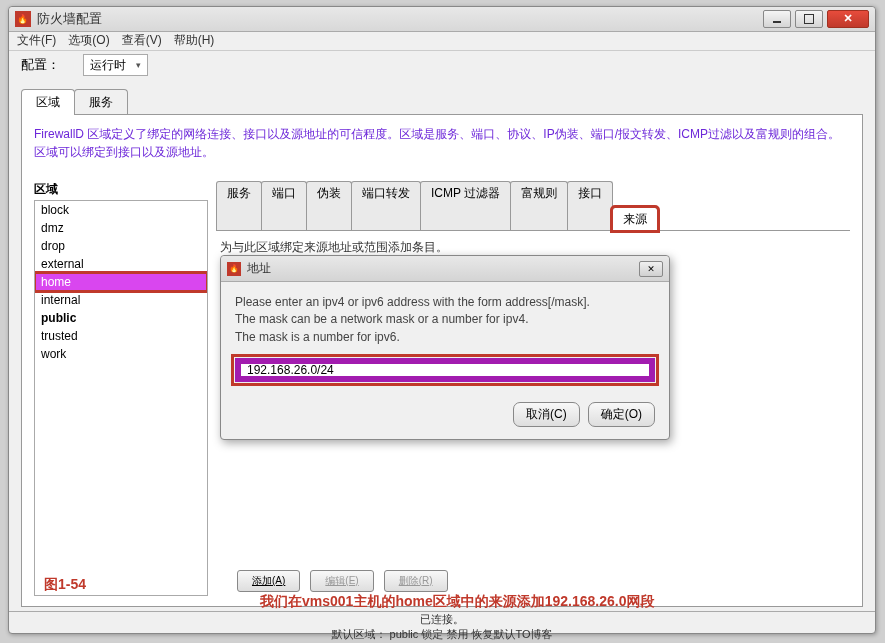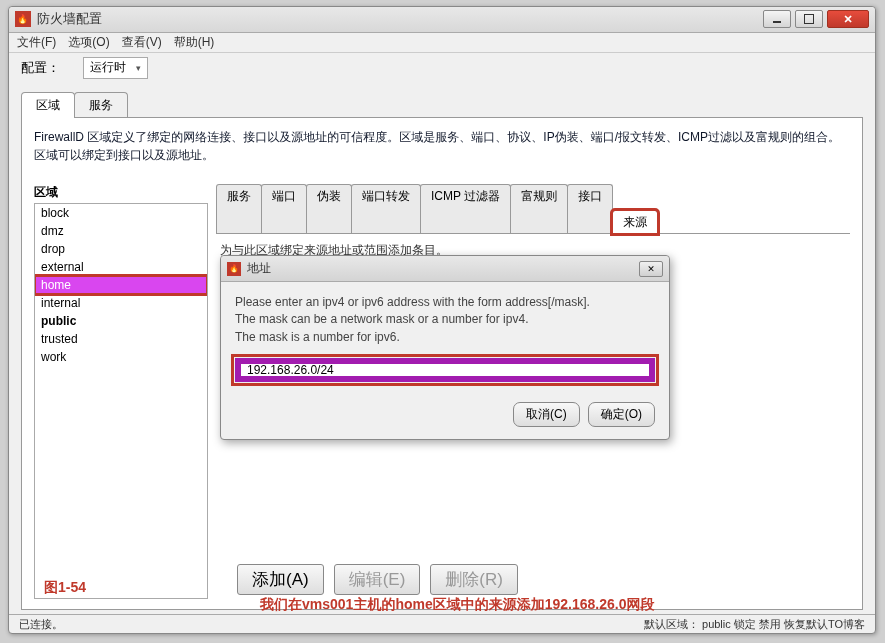--- a/index.html
+++ b/index.html
@@ -24,21 +24,21 @@
 .dropdown-btn { display: inline-flex; align-items: center; border: 1px solid #aaa; background: white; height: 22px; padding: 0 6px; font-size: 12px; cursor: pointer; }
 .dropdown-btn::after { content: "▾"; margin-left: 10px; font-size: 9px; color: #555; }
 
 .body-area { flex: 1; padding: 10px 12px 4px 12px; position: relative; }
 
 .outer-tabs { display: flex; }
 .outer-tab { padding: 4px 14px; border: 1px solid #999; border-bottom: none; background: #f0f0f0; font-size: 12px; margin-right: -1px; border-radius: 4px 4px 0 0; cursor: pointer; }
 .outer-tab.active { background: #fff; position: relative; z-index: 2; }
 .outer-pane { border: 1px solid #999; background: #fff; padding: 10px 12px; min-height: 490px; margin-top: -1px; position: relative; }
 
-.desc-text { font-size: 12px; color: #0f172a; line-height: 1.5; margin-bottom: 20px; }
+.desc-text { font-size: 12px; color: #6d28d9; line-height: 1.5; margin-bottom: 20px; }
 
 .main-split { display: flex; gap: 8px; }
 .zones-col { width: 174px; }
 .zones-title { font-size: 12px; font-weight: bold; margin-bottom: 2px; }
 .zones-list { border: 1px solid #aaa; height: 396px; overflow: auto; font-size: 12px; }
 .zone-item { padding: 2px 6px; cursor: pointer; }
 .zone-item.selected { background: #d946ef; color: white; outline: 3px solid #c0392b; outline-offset: -1px; }
 .zone-item.bold { font-weight: bold; }
 
 .right-col { flex: 1; position: relative; }
@@ -55,24 +55,24 @@
 .dialog-body { padding: 12px 14px; }
 .dialog-msg { font-size: 12px; color: #444; line-height: 1.45; margin-bottom: 12px; white-space: pre-line; }
 .dialog-input { width: 100%; height: 24px; border: 6px solid #a21caf; padding: 0 6px; font-size: 12px; outline: 3px solid #c0392b; outline-offset: 1px; }
 .dialog-btns { display: flex; justify-content: flex-end; gap: 8px; margin-top: 20px; }
 .dbtn { padding: 3px 12px; font-size: 12px; border: 1px solid #888; background: linear-gradient(#f8f8f8, #dedede); border-radius: 7px; cursor: pointer; }
 
 .annotation { position: absolute; left: 238px; top: 478px; font-size: 14px; font-weight: bold; color: #c0392b; }
 .fig-label { position: absolute; left: 22px; bottom: 12px; font-size: 14px; font-weight: bold; color: #c0392b; }
 
 .bottom-btns { position: absolute; left: 215px; bottom: 14px; display: flex; gap: 10px; }
-.bbtn { padding: 3px 14px; font-size: 17px; border: 1px solid #888; background: linear-gradient(#f8f8f8, #dedede); border-radius: 3px; cursor: pointer; }
+.bbtn { padding: 3px 14px; font-size: 10px; border: 1px solid #888; background: linear-gradient(#f8f8f8, #dedede); border-radius: 3px; cursor: pointer; text-decoration: underline; }
 .bbtn.disabled { color: #999; cursor: default; }
 
-.statusbar { height: 22px; border-top: 1px solid #aaa; display: flex; align-items: center; padding: 0 10px; font-size: 11px; color: #333; justify-content: space-between; }
+.statusbar { height: 22px; border-top: 1px solid #aaa; display: flex; align-items: center; padding: 0 10px; font-size: 11px; color: #333; justify-content: space-between; flex-direction: column; }
 .status-right { color: #333; }
 </style>
 </head>
 <body>
 
 <div class="window">
 
   <div class="titlebar">
     <span class="titlebar-icon">🔥</span>
     <span class="titlebar-text">防火墙配置</span>

